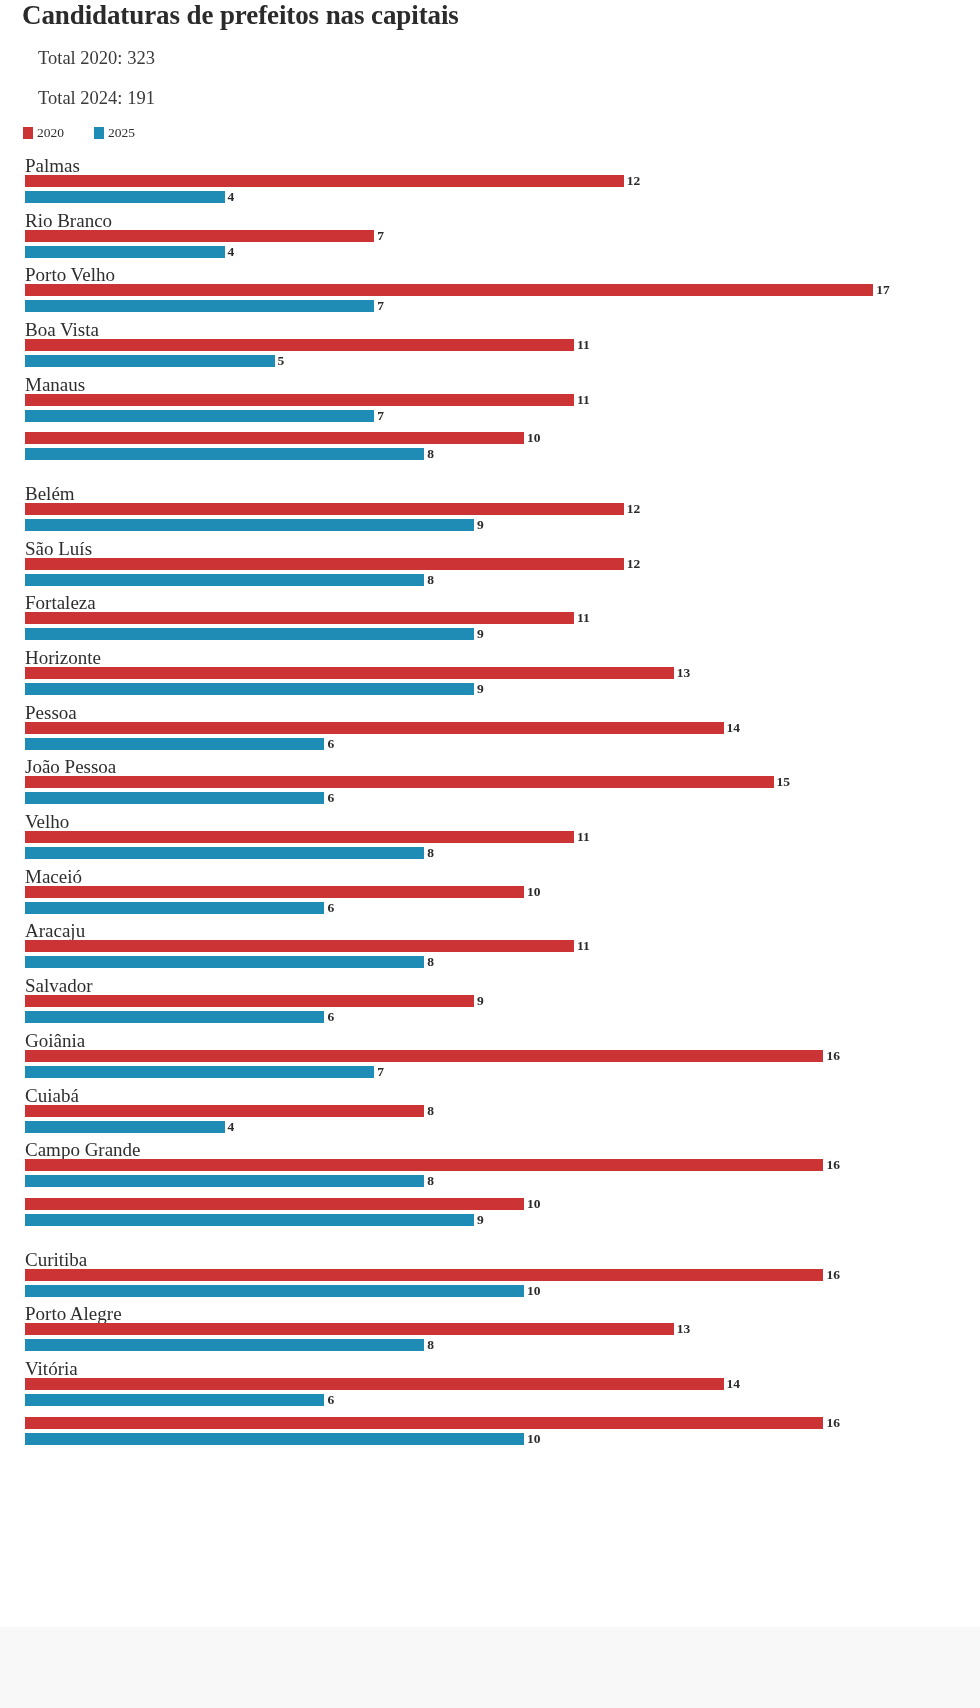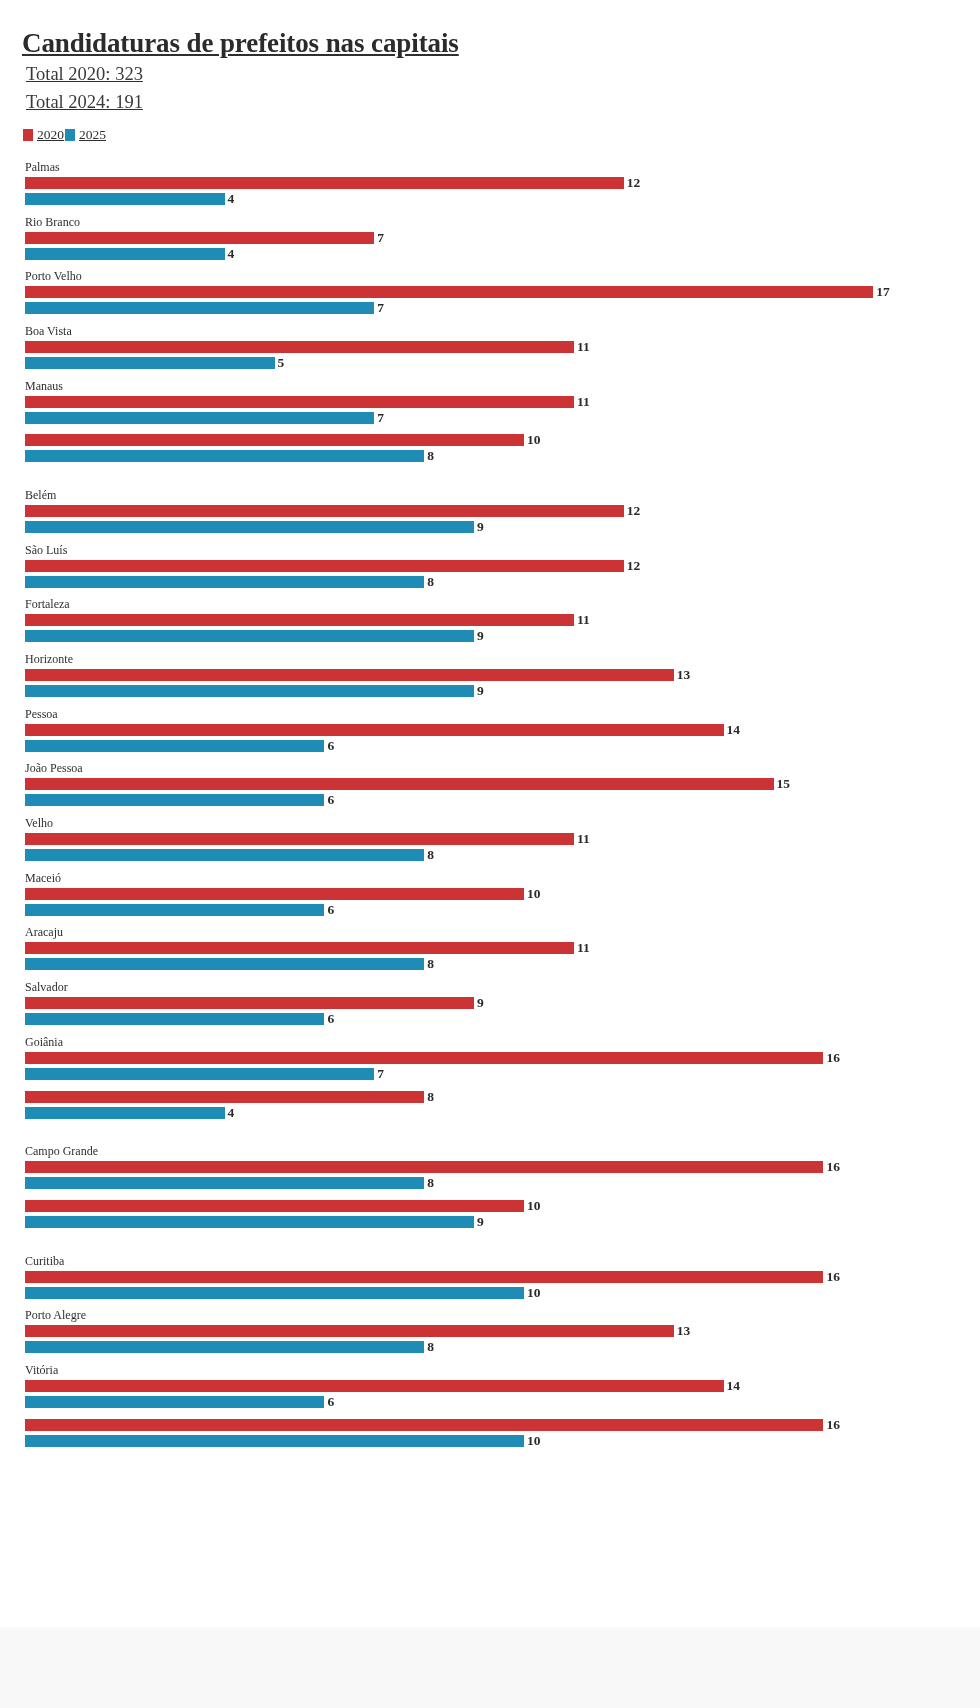--- a/index.html
+++ b/index.html
@@ -23,42 +23,41 @@
   }
   .chart-area {
     position: relative;
     width: 980px;
     height: 1627px;
     background: #ffffff;
     box-sizing: border-box;
     padding: 0;
   }
   .header {
-    padding: 28px 0 0 22px;
-    text-decoration: underline;
+    padding: 0 0 0 22px;
   }
   .chart-title {
     font-size: 27px;
     font-weight: bold;
     line-height: 1.12;
     color: #2b2b2b;
     letter-spacing: -0.1px;
     margin: 0;
   }
   .subtitle {
     font-size: 18.5px;
     line-height: 1.30;
     color: #3a3a3a;
-    margin: 4px;
+    margin: 16px;
     font-weight: normal;
   }
   .legend {
     display: flex;
     align-items: center;
-    gap: 1px;
+    gap: 30px;
     margin: 14px 12px 0 0;
     padding-left: 1px;
   }
   .legend-item {
     display: flex;
     align-items: center;
     gap: 4px;
   }
   .legend-swatch {
     width: 10px;
@@ -74,21 +73,21 @@
     position: relative;
     margin-top: 19px;
     padding-left: 25px;
     padding-right: 4px;
   }
   .group {
     position: relative;
     height: 54.7px;
   }
   .cat-label {
-    font-size: 12px;
+    font-size: 19px;
     color: #2e2e2e;
     line-height: 13px;
     height: 13px;
     margin-bottom: 3px;
     white-space: nowrap;
   }
   .bar-row {
     position: relative;
     height: 12px;
     margin-bottom: 4px;
@@ -327,20 +326,21 @@
           <div class="bar-row">
             <span class="bar red" style="width: 798.4px; background: rgb(203, 51, 53);"></span>
             <span class="bar-value" style="left: 798.4px;">16</span>
           </div>
           <div class="bar-row">
             <span class="bar blue" style="width: 349.3px; background: rgb(31, 140, 181);"></span>
             <span class="bar-value" style="left: 349.3px;">7</span>
           </div>
         </div>
         <div class="group">
+          <div class="cat-label">Cuiabá</div>
           <div class="bar-row">
             <span class="bar red" style="width: 399.2px; background: rgb(203, 51, 53);"></span>
             <span class="bar-value" style="left: 399.2px;">8</span>
           </div>
           <div class="bar-row">
             <span class="bar blue" style="width: 199.6px; background: rgb(31, 140, 181);"></span>
             <span class="bar-value" style="left: 199.6px;">4</span>
           </div>
         </div>
         <div class="group">

